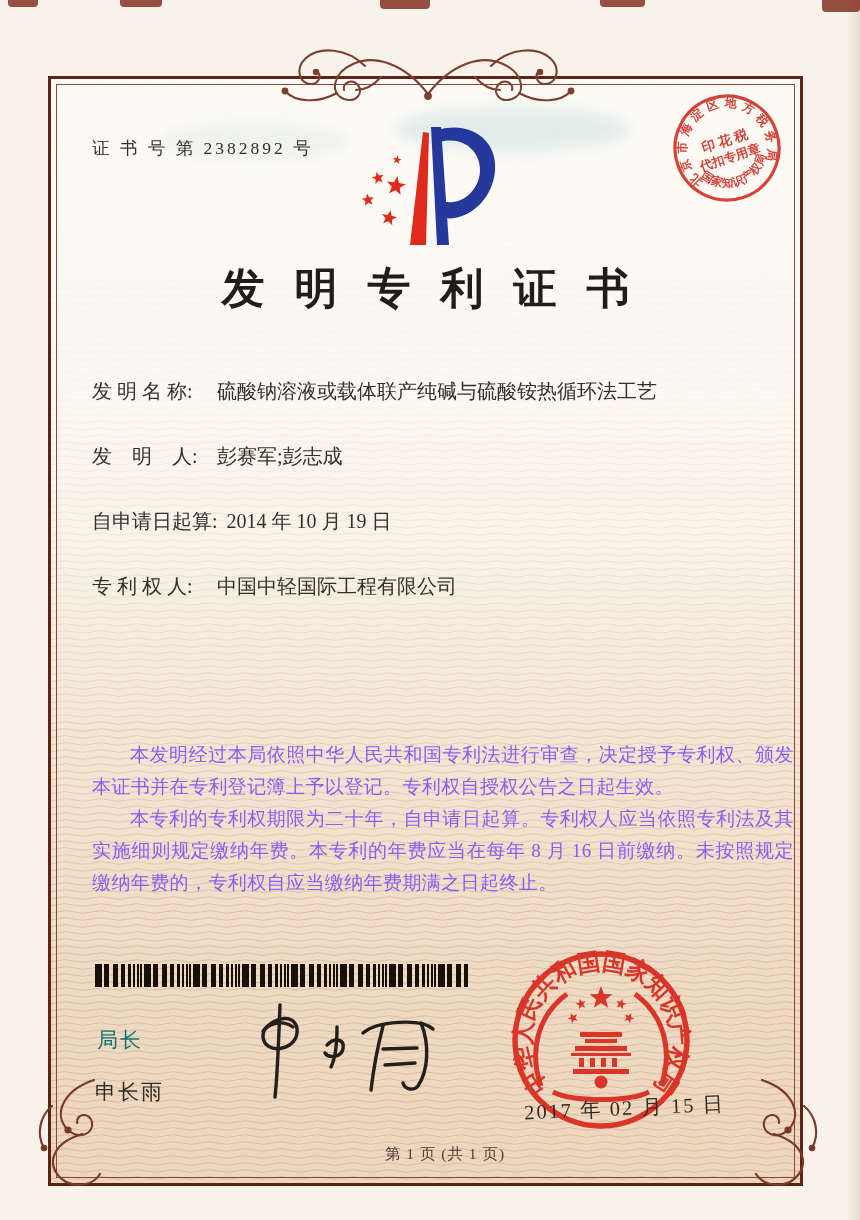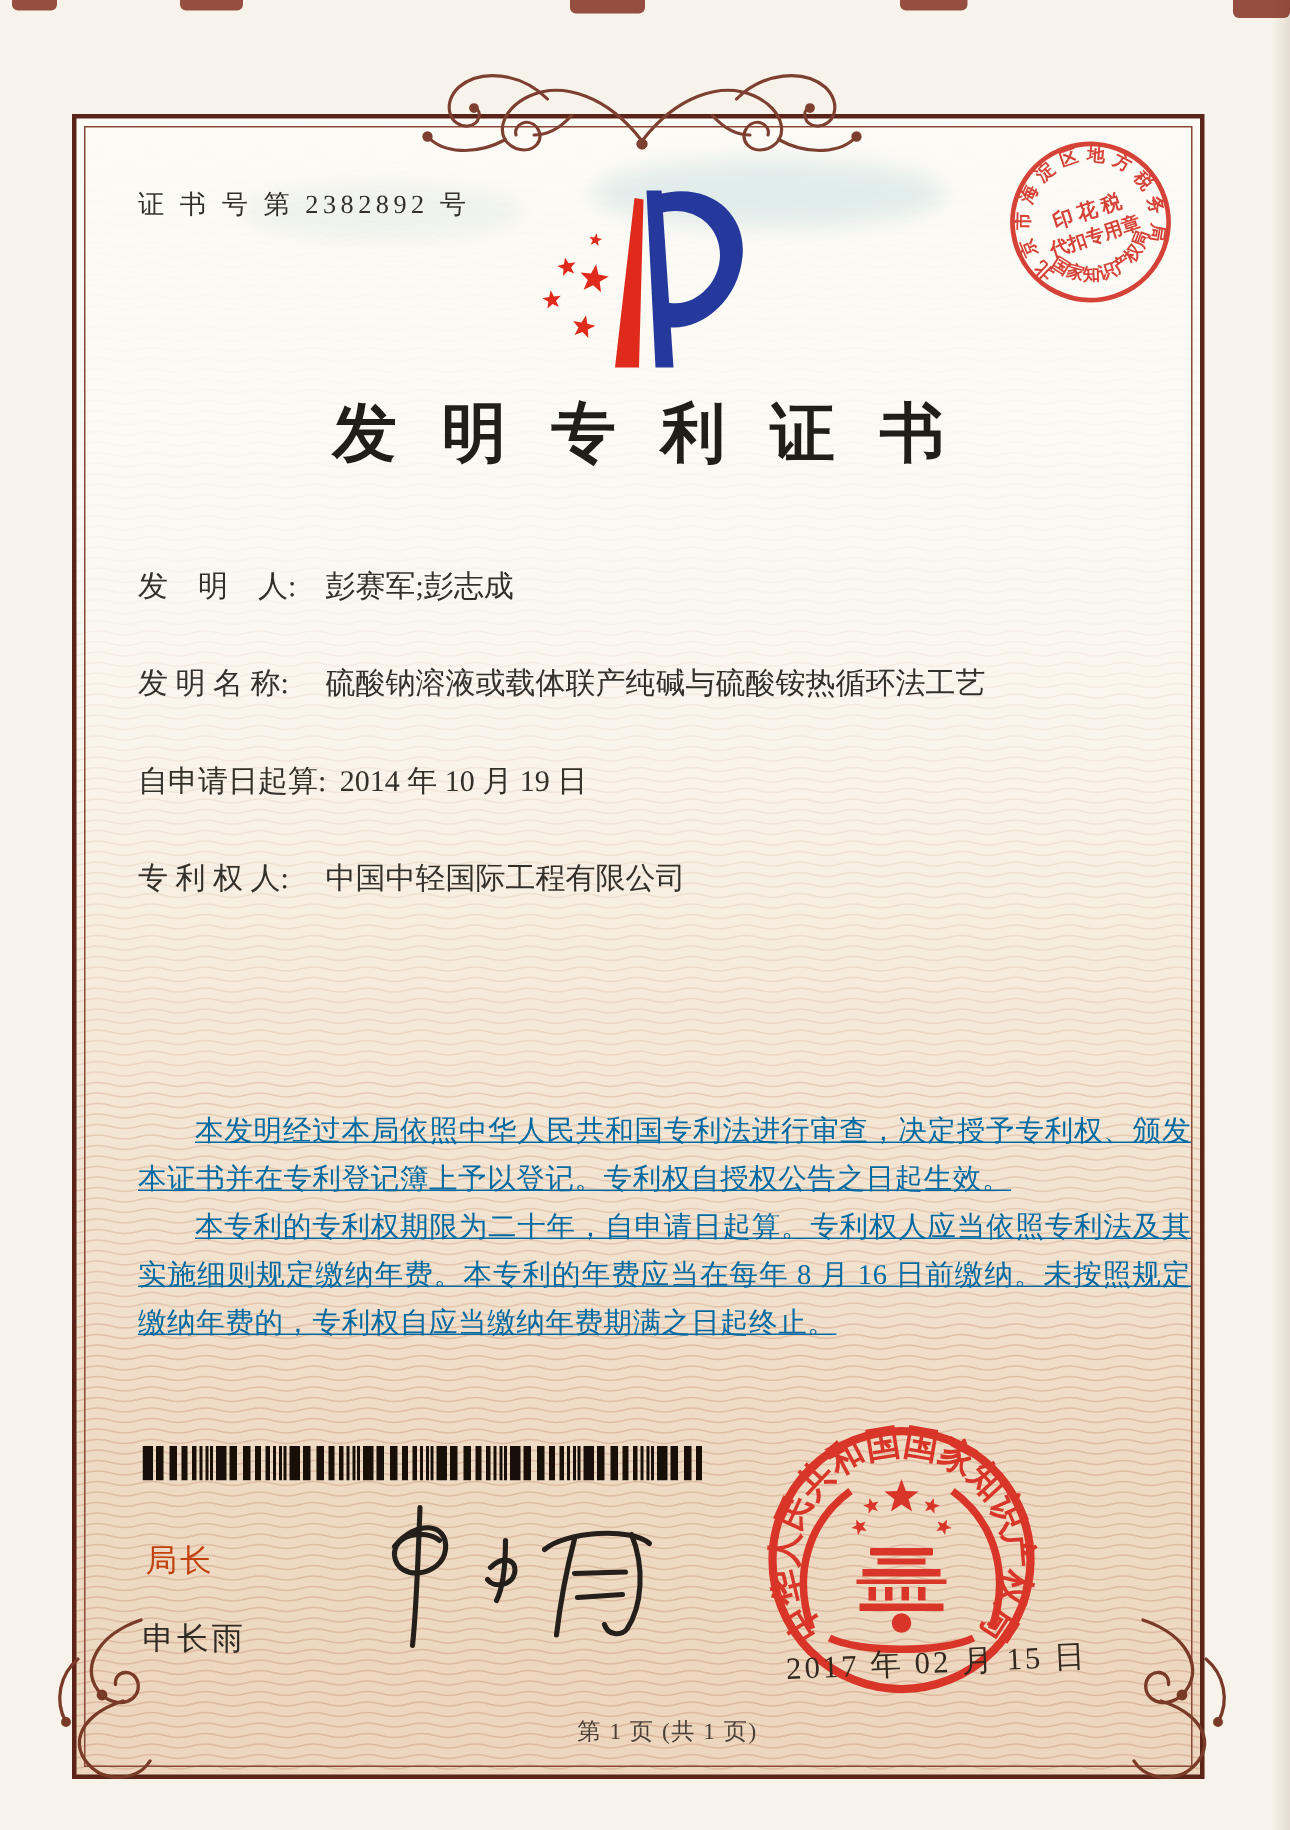--- a/index.html
+++ b/index.html
@@ -11,33 +11,33 @@
   .panel{left:48px;top:76px;width:755px;height:1110px;overflow:hidden;
          background:linear-gradient(180deg,#fbf8f1 0%,#f9f4ea 30%,#f4e7d6 58%,#efdcc6 78%,#ecd5bc 100%);}
   .tint{left:0;top:0;right:0;height:55%;
         background:linear-gradient(180deg,rgba(253,251,246,.95) 0%,rgba(253,251,246,.55) 55%,rgba(253,251,246,0) 100%);}
   .frame-outer{left:48px;top:76px;width:749px;height:1104px;border:3px solid #5c2418;}
   .frame-inner{left:56px;top:84px;width:737px;height:1092px;border:1px solid #8a4936;}
   .scan-edge{right:0;top:0;bottom:0;width:12px;
         background:linear-gradient(90deg,rgba(90,60,40,0) 0%,rgba(90,60,40,.12) 100%);}
   .edge-mark{top:0;height:7px;background:#7d2417;opacity:.8;border-radius:0 0 4px 4px;}
   .blob{border-radius:50%;filter:blur(7px);}
-  .cert-number{left:92px;top:124px;font-size:17.5px;letter-spacing:3px;color:#33302a;}
+  .cert-number{left:92px;top:136px;font-size:17.5px;letter-spacing:3px;color:#33302a;}
   .title{left:48px;top:260px;width:755px;text-align:center;text-indent:30px;
          font-size:43px;font-weight:600;letter-spacing:30px;color:#211d18;}
   .fields{left:92px;top:377px;width:700px;font-size:20px;color:#33302a;}
   .field-row{margin-bottom:37px;line-height:28px;}
   .flabel{display:inline-block;min-width:116px;white-space:pre;}
   .fvalue{margin-left:4px;}
   .paras{left:92px;top:739px;width:702px;font-size:19px;line-height:32px;
-         color:#0369a1;text-align:justify;letter-spacing:.4px;text-decoration:underline;}
+         color:#8b5cf6;text-align:justify;letter-spacing:.4px;}
   .paras p{margin:0;text-indent:2em;}
   .barcode{left:95px;top:964px;width:385px;height:23px;display:flex;overflow:hidden;}
   .bar{height:100%;background:#181008;flex:0 0 auto;}
-  .director-label{left:97px;top:1026px;font-size:21px;color:#c2410c;letter-spacing:2px;}
+  .director-label{left:97px;top:1026px;font-size:21px;color:#0f766e;letter-spacing:2px;}
   .director-name{left:95px;top:1064px;font-size:21px;color:#2f2a24;letter-spacing:2px;margin-top:14px;}
   .seal-date{left:524px;top:1094px;font-size:20.5px;color:#33291f;letter-spacing:2px;
              transform:rotate(-2.5deg);z-index:6;}
   .footer{left:45px;top:1144px;width:800px;text-align:center;font-size:15.5px;color:#4a4038;letter-spacing:1px;}
   svg{position:absolute;overflow:visible;}
   .seal-text{font-family:"Liberation Serif","DejaVu Serif",serif;font-weight:bold;}
 </style>
 </head>
 <body>
 
@@ -262,26 +262,26 @@
   <polygon fill="#e02b1c" points="38.66,86.17 39.50,91.75 44.96,93.16 39.91,95.68 40.25,101.31 36.30,97.29 31.05,99.35 33.66,94.35 30.07,90.00 35.63,90.93"></polygon>
   <polygon points="71,8 77,9 74,121 58,121" fill="#e02b1c"></polygon>
   <polygon points="79,3 89,3 97,121 85,121" fill="#24399b"></polygon>
   <path d="M86,6 C120,-4 146,18 143,47 C140,80 110,100 88,93 L91,77 C109,83 128,66 128,46 C128,26 110,12 88,18 Z" fill="#24399b"></path>
 </svg>
 
 <div class="abs title">发明专利证书</div>
 
 <div class="abs fields">
   <div class="field-row">
+    <span class="flabel">发 明 名 称:</span>
+    <span class="fvalue">硫酸钠溶液或载体联产纯碱与硫酸铵热循环法工艺</span>
+  </div>
+  <div class="field-row">
     <span class="flabel">发    明    人:</span>
     <span class="fvalue">彭赛军;彭志成</span>
-  </div>
-  <div class="field-row">
-    <span class="flabel">发 明 名 称:</span>
-    <span class="fvalue">硫酸钠溶液或载体联产纯碱与硫酸铵热循环法工艺</span>
   </div>
   <div class="field-row">
     <span class="flabel">自申请日起算:</span>
     <span class="fvalue">2014 年 10 月 19 日</span>
   </div>
   <div class="field-row">
     <span class="flabel">专 利 权 人:</span>
     <span class="fvalue">中国中轻国际工程有限公司</span>
   </div>
 </div>

